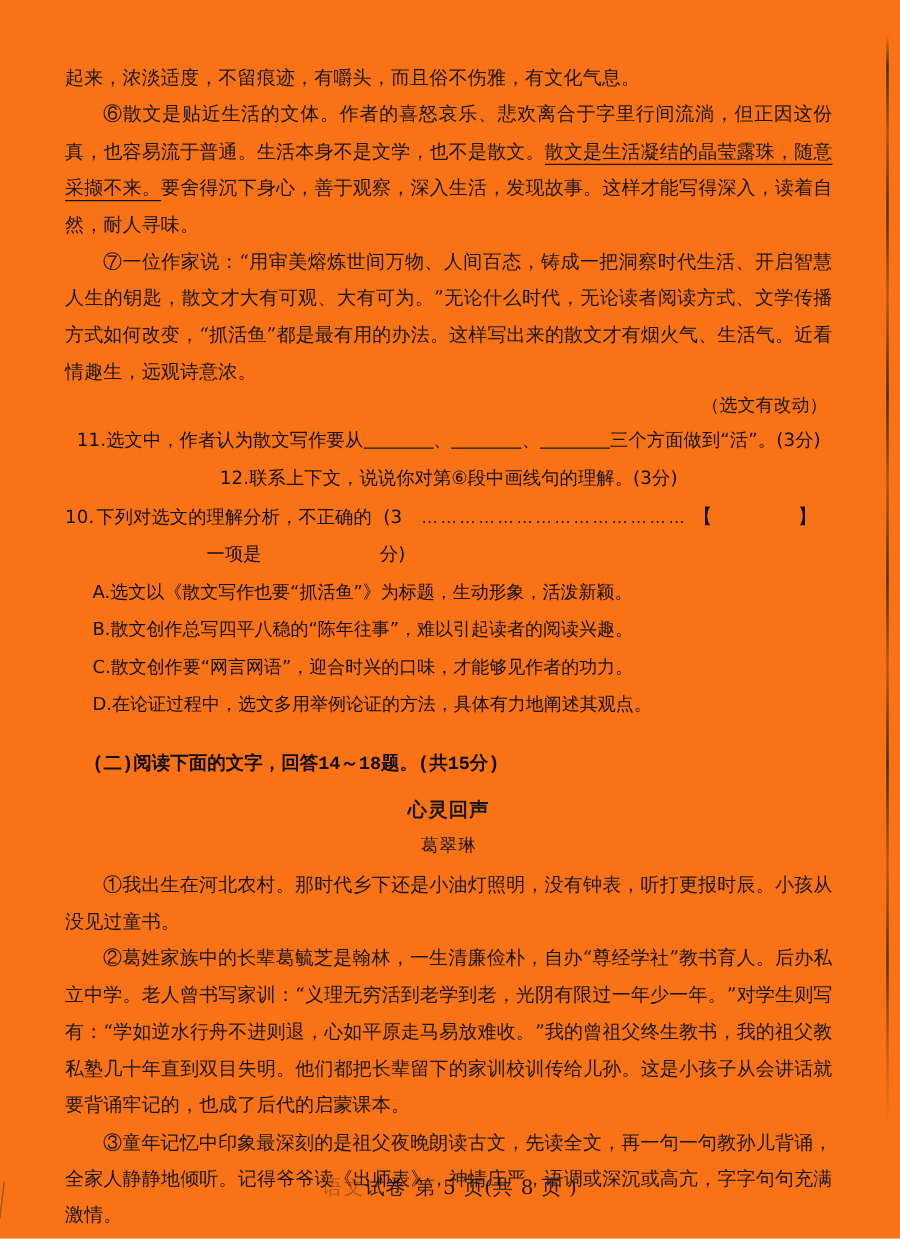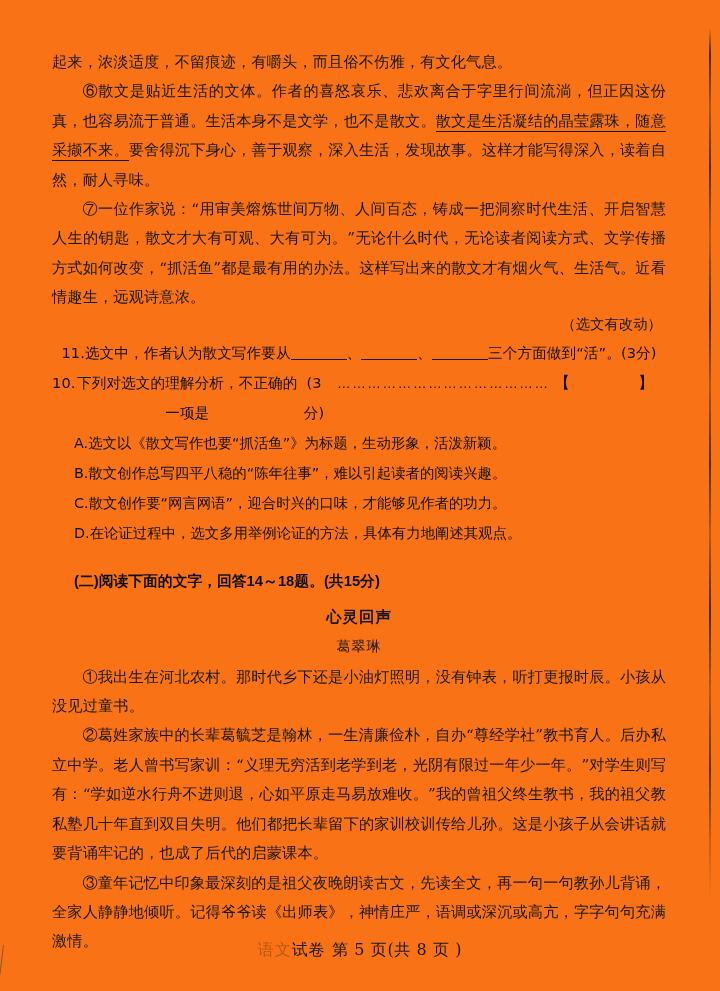--- a/index.html
+++ b/index.html
@@ -127,21 +127,21 @@
   .opt {
     font-family: "DejaVu Sans", "Liberation Sans", sans-serif;
     font-size: 14.4px;
     line-height: 30px;
     margin: 0;
     padding-left: 22px;
     color: #101014;
   }
 
   .section-head {
-    font-family: Liberation Sans, sans-serif;
+    font-family: Liberation Mono, monospace;
     font-size: 14.8px;
     line-height: 30px;
     margin: 18px 0 0 0;
     padding-left: 22px;
     font-weight: 600;
     color: #0e0e12;
   }
 
   .art-title {
     text-align: center;
@@ -197,20 +197,21 @@
     <p class="kai">起来，浓淡适度，不留痕迹，有嚼头，而且俗不伤雅，有文化气息。</p>
 
     <p class="kai indent"><span>⑥</span><span>散文是贴近生活的文体。作者的喜怒哀乐、悲欢离合于字里行间流淌，但正因这份真，也容易流于普通。生活本身不是文学，也不是散文。</span><span class="u-straight">散文是生活凝结的晶莹露珠，随意采撷不来。</span><span>要舍得沉下身心，善于观察，深入生活，发现故事。这样才能写得深入，读着自然，耐人寻味。</span></p>
 
     <p class="kai indent"><span>⑦</span><span>一位作家说：“用审美熔炼世间万物、人间百态，铸成一把洞察时代生活、开启智慧人生的钥匙，散文才大有可观、大有可为。”无论什么时代，无论读者阅读方式、文学传播方式如何改变，“抓活鱼”都是最有用的办法。这样写出来的散文才有烟火气、生活气。近看情趣生，远观诗意浓。</span></p>
 
     <p class="src-note">（选文有改动）</p>
 
     <p class="hei q-row q-line-11"><span>11.</span><span>选文中，作者认为散文写作要从</span><span class="blank blank-a"></span><span>、</span><span class="blank blank-b"></span><span>、</span><span class="blank blank-c"></span><span>三个方面做到“活”。</span><span>(3分)</span></p>
 
+    <p class="hei q-row q-line-12"><span>12.</span><span>联系上下文，说说你对第⑥段中画线句的理解。</span><span>(3分)</span></p>
 
     <p class="hei q-row q-line-13">
         <span>10.</span>
         <span>下列对选文的理解分析，不正确的一项是</span>
         <span>(3分)</span>
         <span class="dots">……………………………………</span>
         <span class="brackets">【　　】</span>
       </p>
 
     <p class="opt"><span>A.</span><span>选文以《散文写作也要“抓活鱼”》为标题，生动形象，活泼新颖。</span></p>

